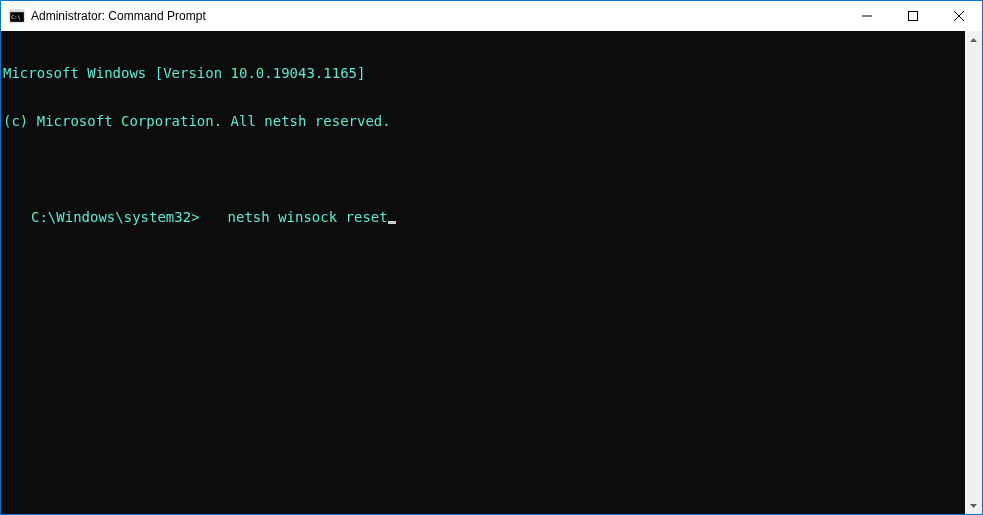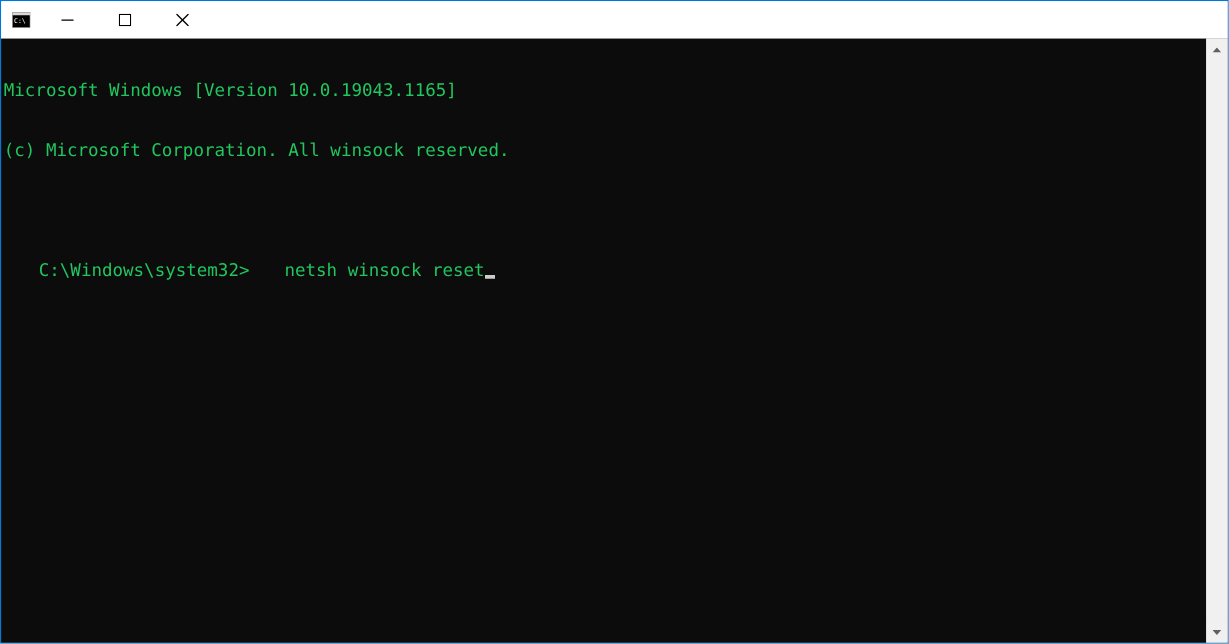--- a/index.html
+++ b/index.html
@@ -75,21 +75,21 @@
     }
     .client-area {
       flex: 1;
       display: flex;
       background: #0c0c0c;
       min-height: 0;
     }
     .terminal {
       flex: 1;
       background: #0c0c0c;
-      color: #22c55e;
+      color: #5eead4;
       font-family: Consolas, "Lucida Console", monospace;
       font-size: 14px;
       line-height: 16px;
       padding: 2px 0 0 2px;
       white-space: pre;
       overflow: hidden;
     }
     .terminal .line {
       min-height: 16px;
     }
@@ -143,20 +143,21 @@
 
 <div class="window">
   <div class="titlebar">
     <span class="titlebar-icon">
       <svg viewBox="0 0 16 16">
         <rect x="1" y="2" width="14" height="12" fill="#000" stroke="#888" stroke-width="0.5"></rect>
         <rect x="1" y="2" width="14" height="2.2" fill="#d8d8d8"></rect>
         <text x="2.2" y="10.8" font-family="Consolas, monospace" font-size="5.2" fill="#ffffff">C:\</text>
       </svg>
     </span>
+    <span class="titlebar-title">Administrator: Command Prompt</span>
     <div class="titlebar-controls">
       <div class="tb-btn">
         <svg viewBox="0 0 10 10">
             <line x1="0" y1="5" x2="10" y2="5"></line>
           </svg>
       </div>
       <div class="tb-btn">
         <svg viewBox="0 0 10 10">
             <rect x="0.5" y="0.5" width="9" height="9"></rect>
           </svg>
@@ -165,21 +166,21 @@
         <svg viewBox="0 0 10 10">
             <line x1="0" y1="0" x2="10" y2="10"></line>
             <line x1="10" y1="0" x2="0" y2="10"></line>
           </svg>
       </div>
     </div>
   </div>
   <div class="client-area">
     <div class="terminal">
       <div class="line">Microsoft Windows [Version 10.0.19043.1165]</div>
-      <div class="line">(c) Microsoft Corporation. All winsock reserved.</div>
+      <div class="line">(c) Microsoft Corporation. All netsh reserved.</div>
       <div class="line"></div>
       <div class="line"><span class="prompt-line">C:\Windows\system32&gt;</span><span class="prompt-line">netsh winsock reset</span><span class="cursor"></span></div>
     </div>
     <div class="scrollbar">
       <div class="sb-btn up">
         <svg viewBox="0 0 7 4">
             <polygon points="3.5,0 7,4 0,4"></polygon>
           </svg>
       </div>
       <div class="sb-track"></div>

